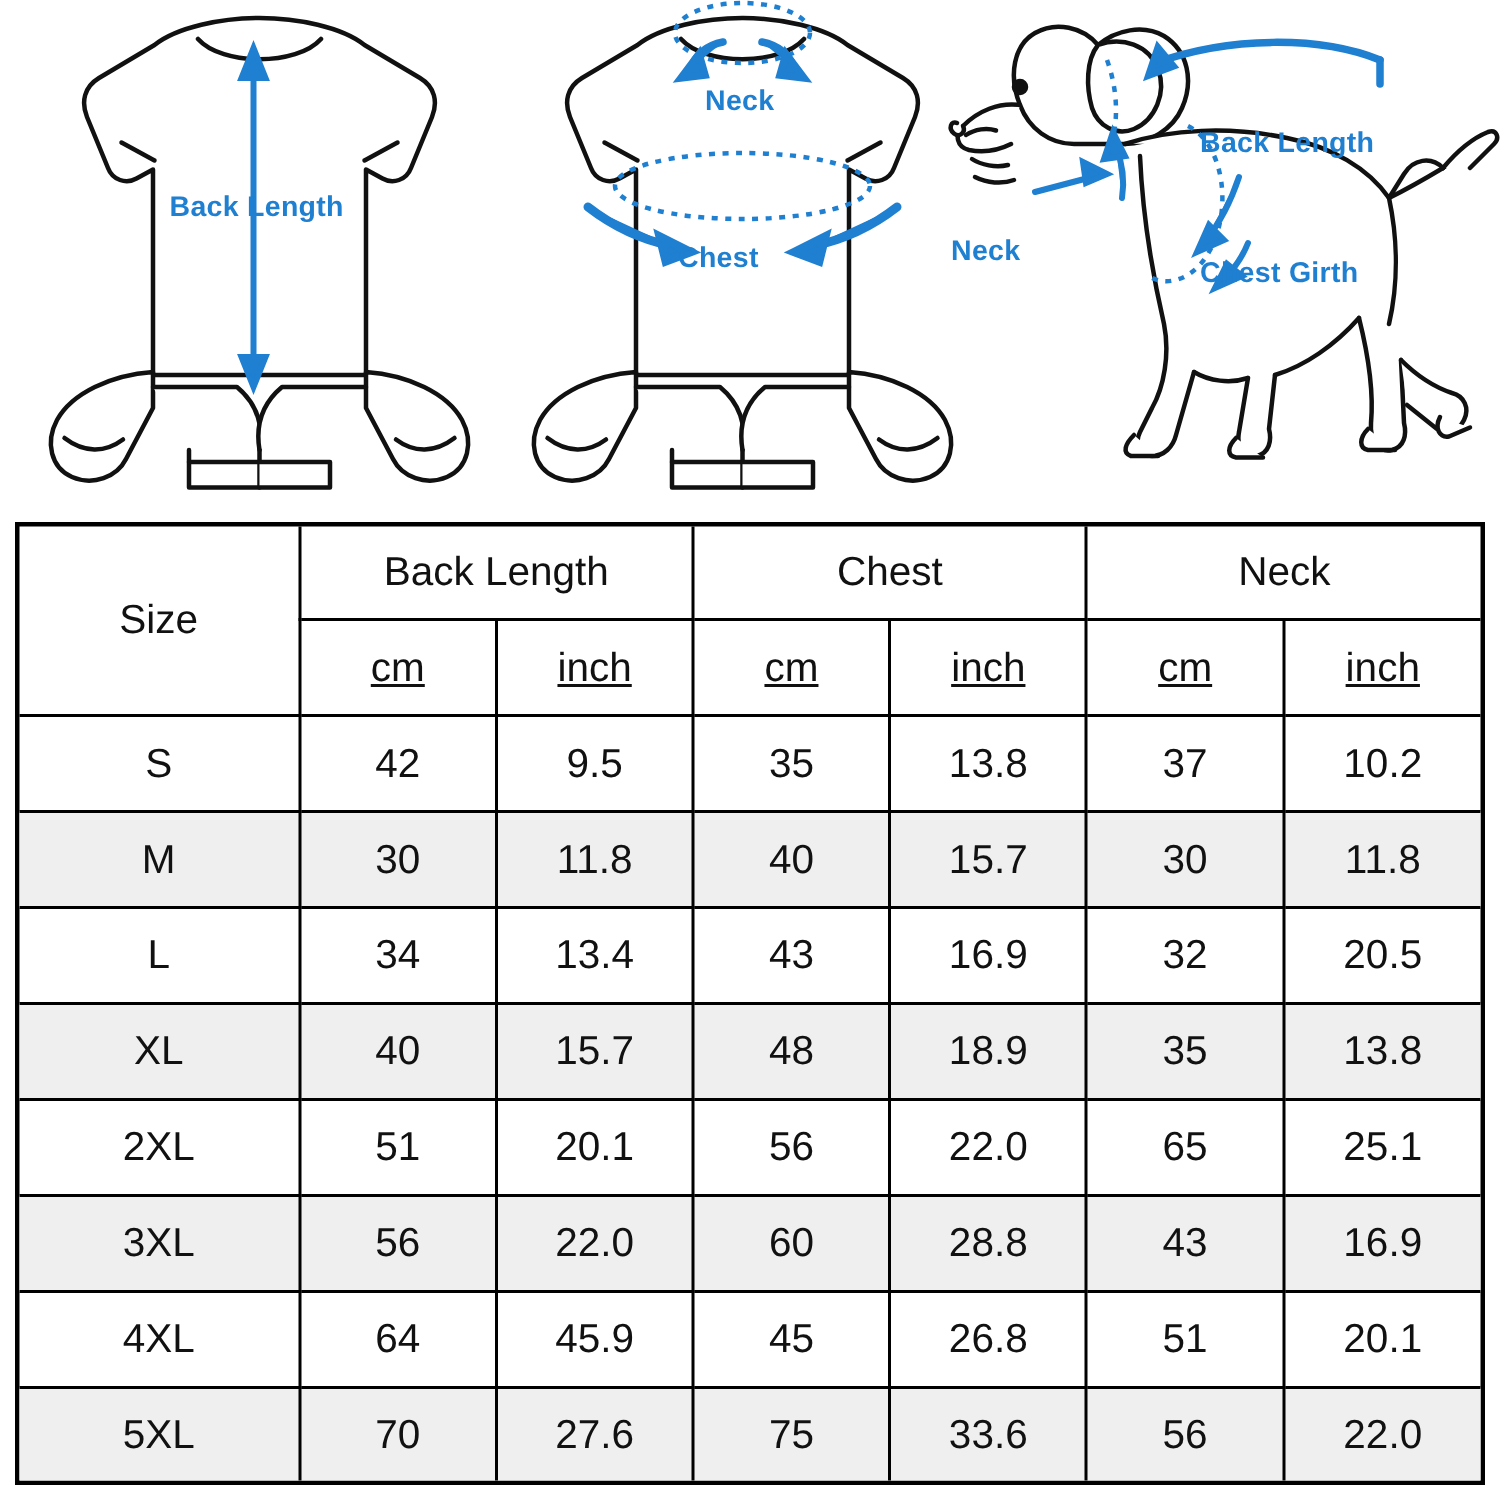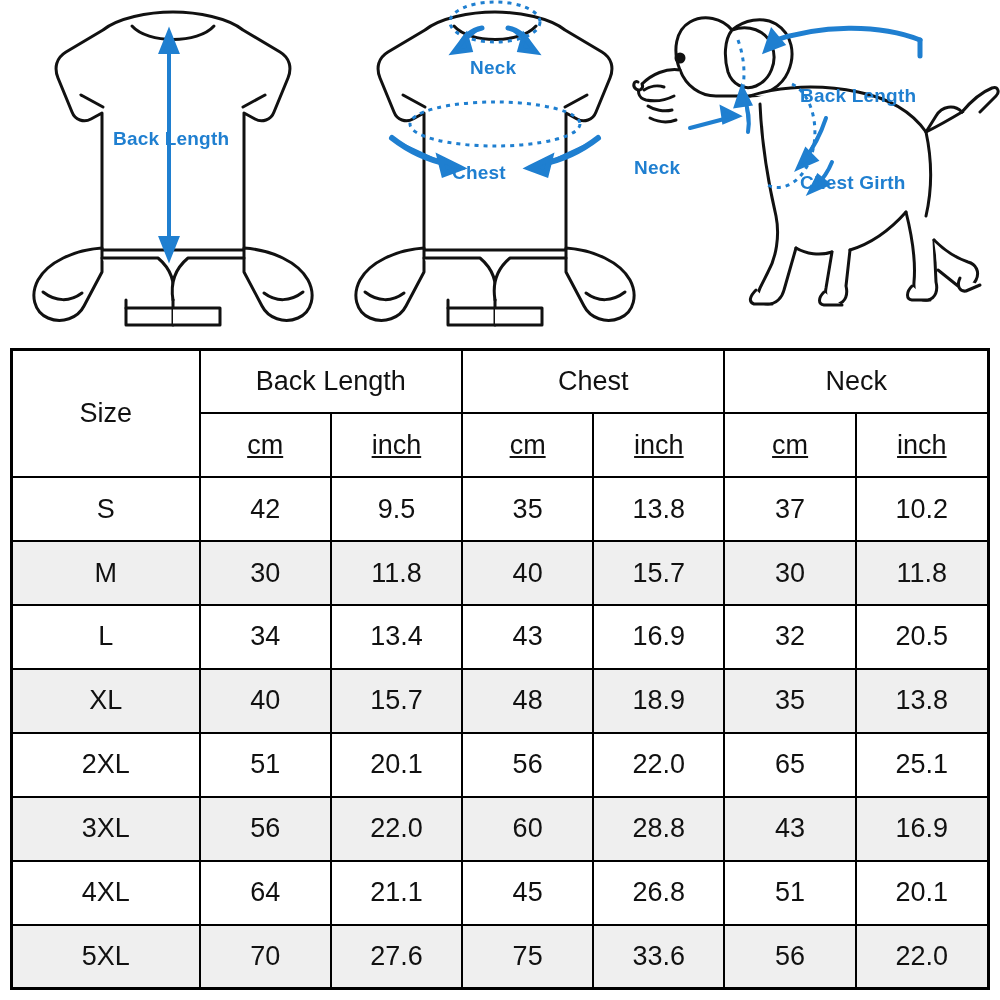--- a/index.html
+++ b/index.html
@@ -330,21 +330,21 @@
           <td>56</td>
           <td>22.0</td>
           <td>60</td>
           <td>28.8</td>
           <td>43</td>
           <td>16.9</td>
         </tr>
         <tr>
           <td class="cell-size">4XL</td>
           <td>64</td>
-          <td>21.1</td>
+          <td>45.9</td>
           <td>45</td>
           <td>26.8</td>
           <td>51</td>
           <td>20.1</td>
         </tr>
         <tr class="row-alt">
           <td class="cell-size">5XL</td>
           <td>70</td>
           <td>27.6</td>
           <td>75</td>

